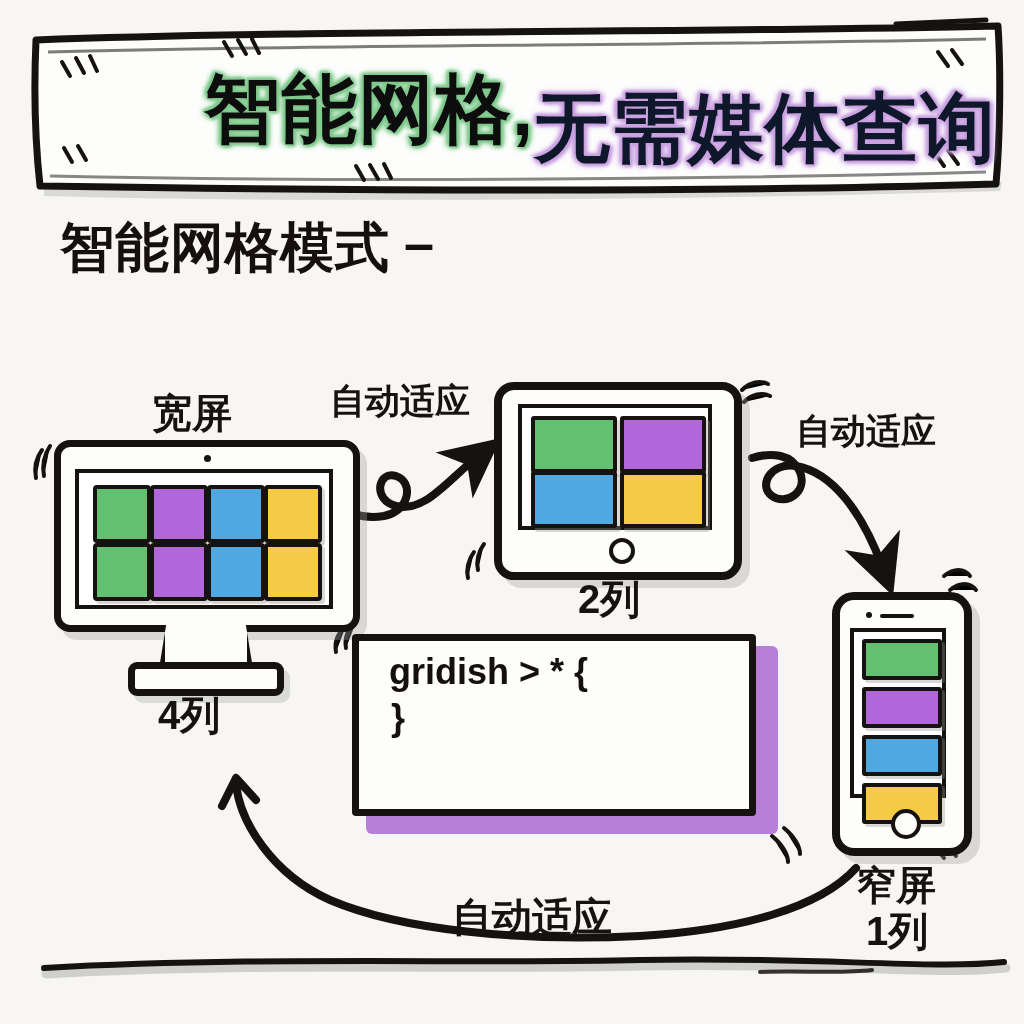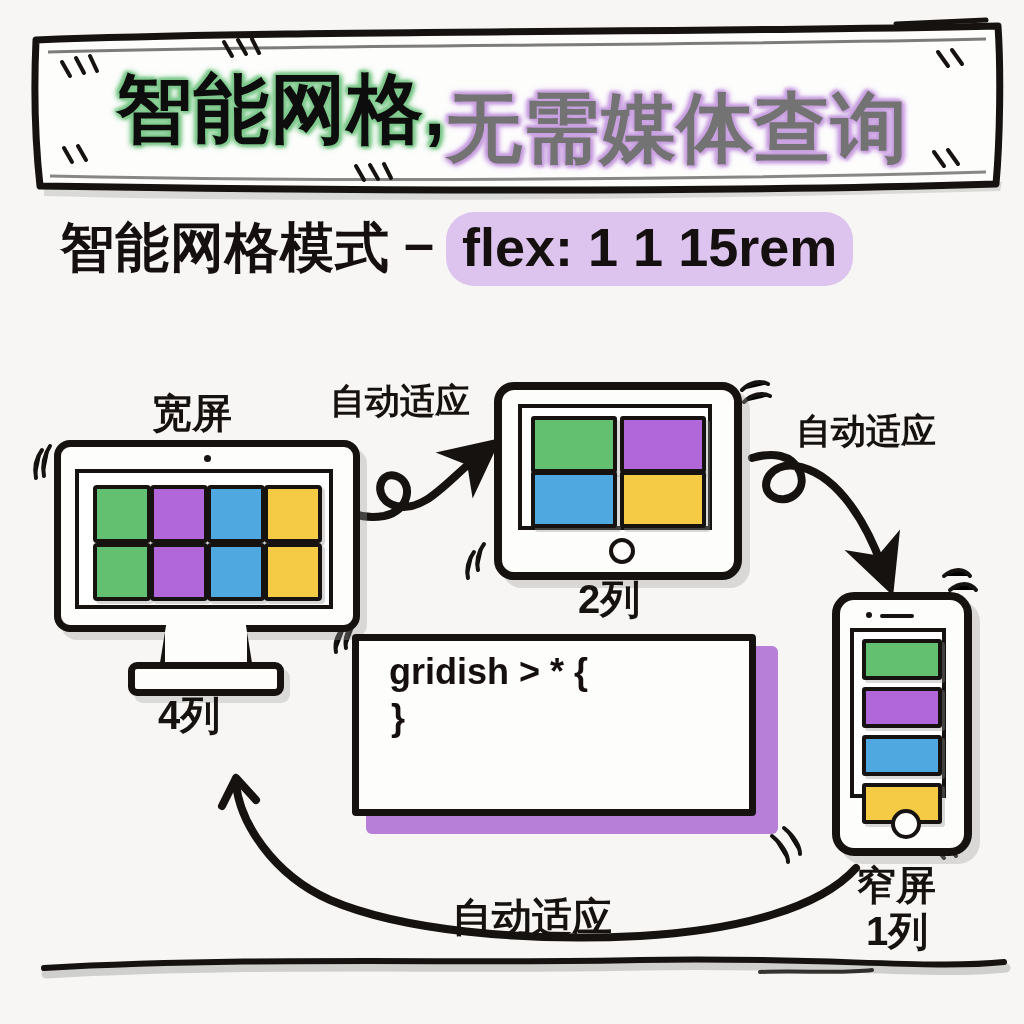--- a/index.html
+++ b/index.html
@@ -31,37 +31,37 @@
     height: 160px;
   }
   .banner-text {
     position: absolute;
     left: 0;
     top: 0;
     width: 968px;
     height: 160px;
     display: flex;
     align-items: center;
-    justify-content: center;
+    justify-content: flex-end;
     gap: 0px;
     font-size: 76px;
     font-weight: bold;
     letter-spacing: 1px;
     white-space: nowrap;
     pointer-events: none;
   }
   .title-a {
     color: #0d0d0d;
     text-shadow:
       0 0 2px #7ec98c, 0 0 5px #7ec98c, 0 0 9px #7ec98c,
       2px 2px 3px #7ec98c, -2px -2px 3px #7ec98c,
       3px 0 5px #9ad6a4, -3px 0 5px #9ad6a4;
   }
   .title-b {
-    color: #737373;
+    color: #0f172a;
     text-shadow:
       0 0 2px #c9a0e0, 0 0 5px #c9a0e0, 0 0 9px #c9a0e0,
       2px 2px 3px #c9a0e0, -2px -2px 3px #c9a0e0,
       3px 0 5px #d6b4ea, -3px 0 5px #d6b4ea;
     margin-top: 38px;
   }
 
   
   .subtitle {
     position: absolute;
@@ -391,21 +391,20 @@
     <div class="banner-wrap">
       <div class="banner-text">
         <span class="title-a">智能网格,</span>
         <span class="title-b">无需媒体查询</span>
       </div>
     </div>
 
     <div class="subtitle">
       <span class="zh">智能网格模式</span>
       <span class="dash">–</span>
-      <span class="pill">flex: 1 1 15rem</span>
     </div>
 
     <div class="hlabel" style="left:152px; top:386px; font-size:40px;">宽屏</div>
 
     <div class="monitor-body">
       <div class="monitor-cam"></div>
       <div class="monitor-screen">
         <div class="mon-grid" id="mon-grid">
             <div class="mon-tile" style="background: rgb(99, 192, 113);"></div>
             <div class="mon-tile" style="background: rgb(177, 102, 217);"></div>

